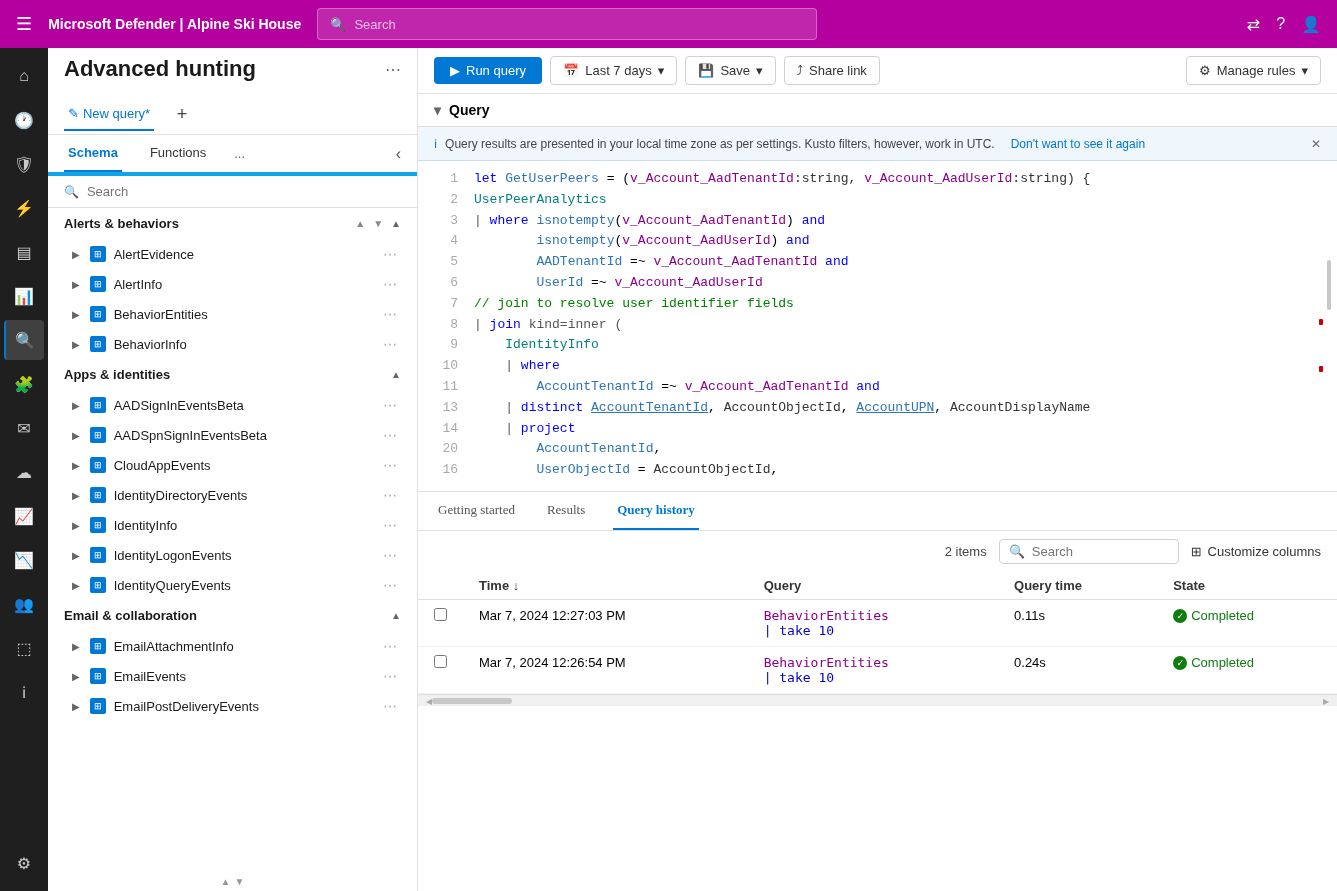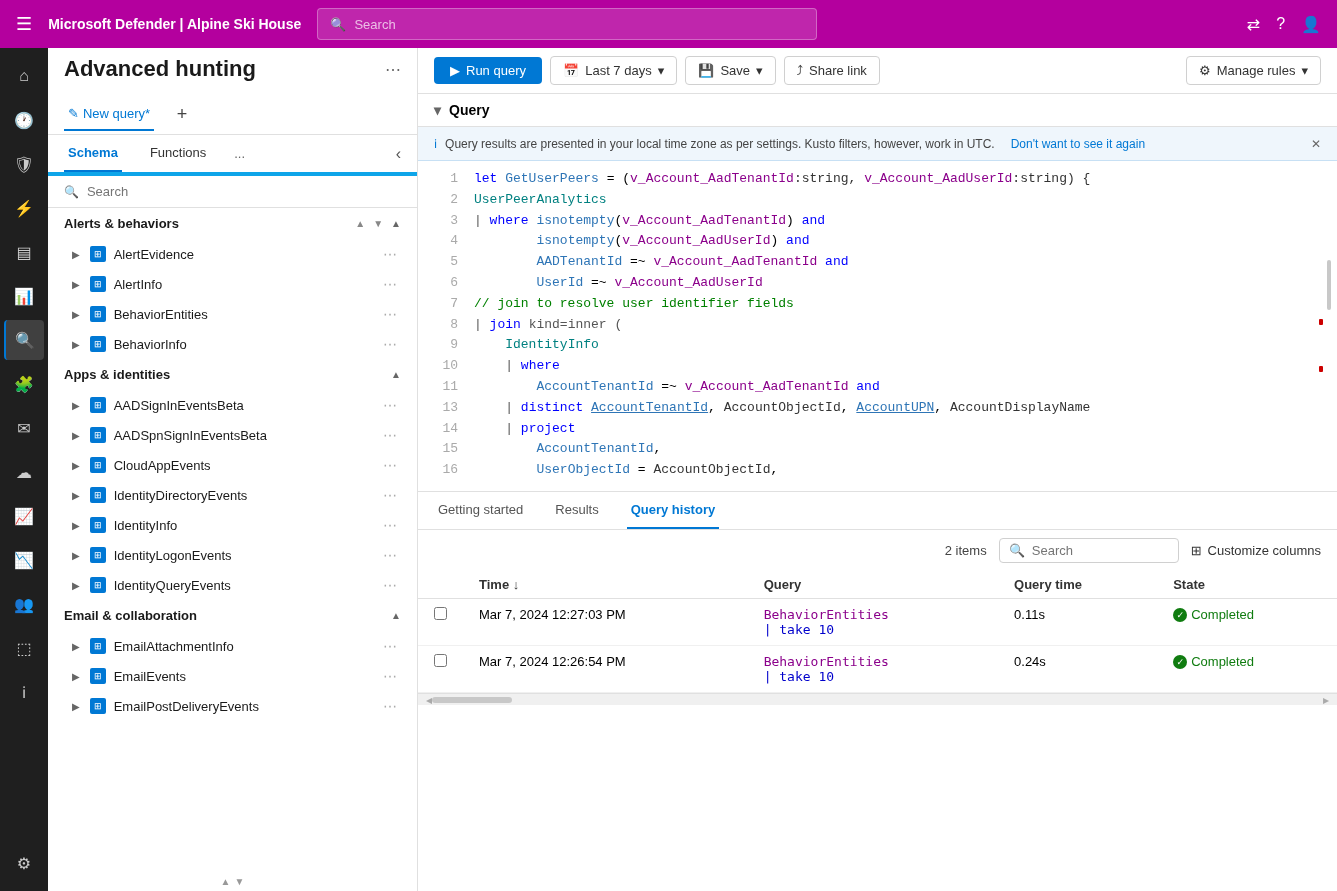--- a/index.html
+++ b/index.html
@@ -291,20 +291,21 @@
       flex-direction: column;
       flex-shrink: 0;
       height: 290px;
     }
     .bottom-tabs {
       display: flex;
       align-items: center;
       gap: 24px;
       padding: 0 16px;
       border-bottom: 1px solid #e0e0e0;
+      font-family: Liberation Serif, serif;
     }
     .bottom-tab {
       padding: 10px 4px;
       font-size: 13px;
       cursor: pointer;
       color: #555;
       border-bottom: 2px solid transparent;
     }
     .bottom-tab.active { color: #0078d4; border-bottom-color: #0078d4; font-weight: 600; }
 
@@ -671,21 +672,21 @@
         </div>
         <div class="code-line">
           <span class="line-num">13</span>
           <span class="code-content">    <span style="color:#555;">| </span><span class="kw-blue">distinct</span> <span style="text-decoration:underline; color:#2e75b6;">AccountTenantId</span>, <span style="color:#333;">AccountObjectId</span>, <span style="text-decoration:underline; color:#2e75b6;">AccountUPN</span>, <span style="color:#333;">AccountDisplayName</span></span>
         </div>
         <div class="code-line">
           <span class="line-num">14</span>
           <span class="code-content">    <span style="color:#555;">| </span><span class="kw-blue">project</span></span>
         </div>
         <div class="code-line">
-          <span class="line-num">15</span>
+          <span class="line-num">20</span>
           <span class="code-content">        <span style="color:#2e75b6;">AccountTenantId</span>,</span>
         </div>
         <div class="code-line">
           <span class="line-num">16</span>
           <span class="code-content">        <span style="color:#2e75b6;">UserObjectId</span> = <span style="color:#333;">AccountObjectId</span>,</span>
         </div>
         <div style="position:absolute; right:6px; top:30%; width:4px; height:50px; background:#c8c8c8; border-radius:2px;"></div>
         <div style="position:absolute; right:14px; top:48%; width:4px; height:6px; background:#cc0000; border-radius:1px;"></div>
         <div style="position:absolute; right:14px; top:62%; width:4px; height:6px; background:#cc0000; border-radius:1px;"></div>
       </div>

